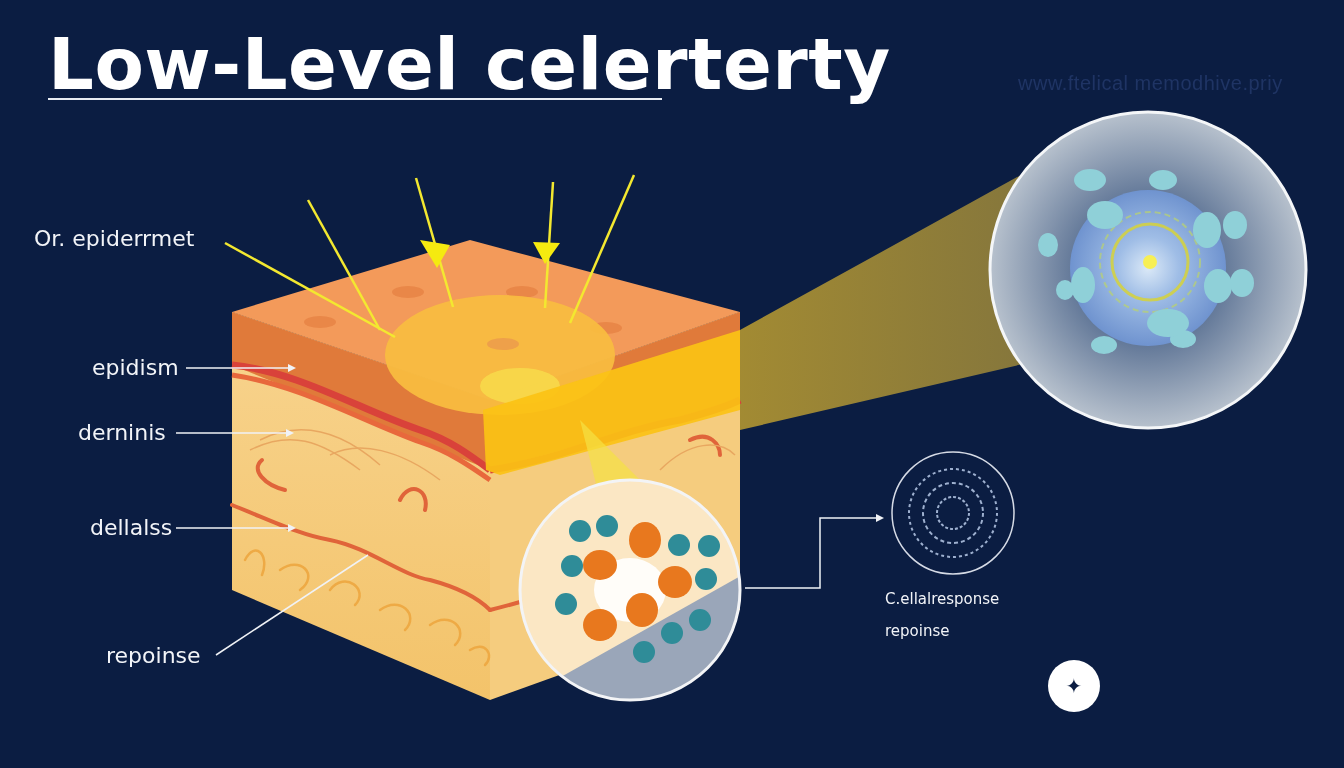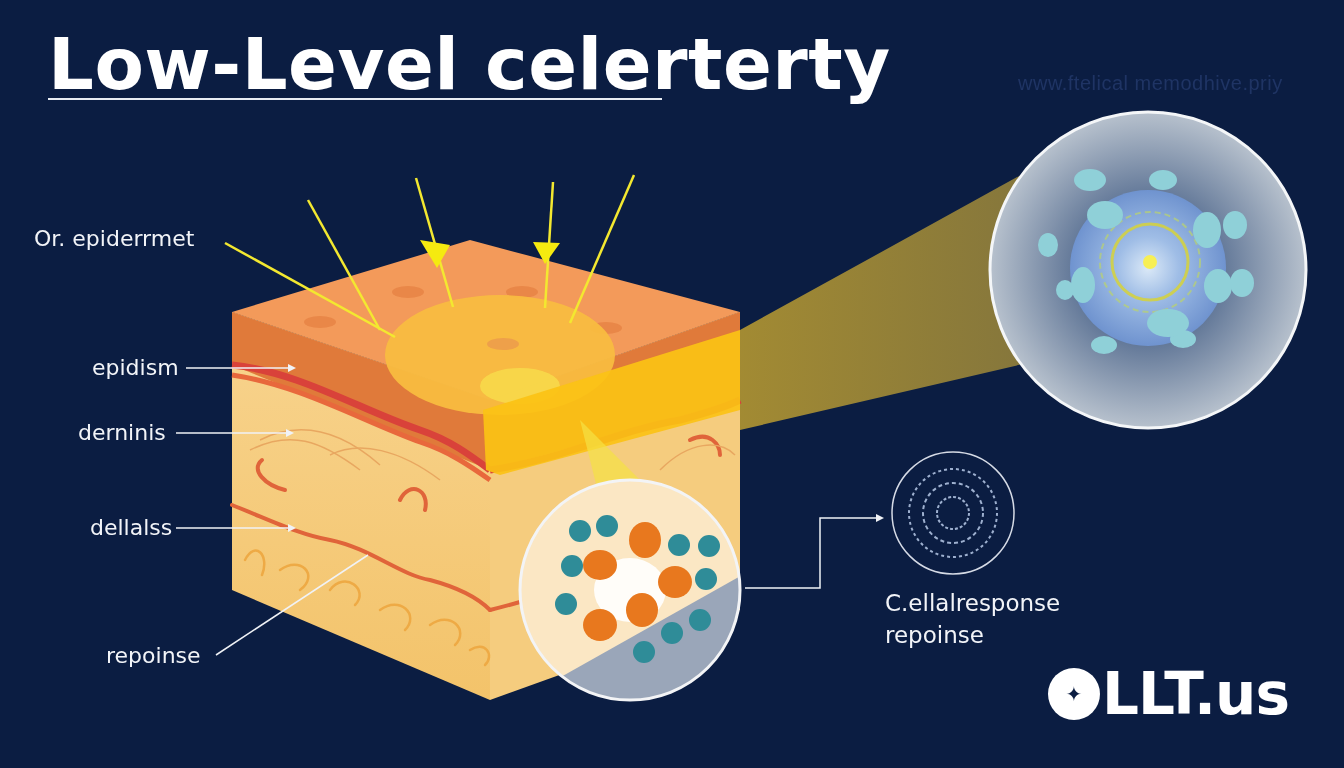--- a/index.html
+++ b/index.html
@@ -19,21 +19,21 @@
     background:#e8ecf3;
   }
   .watermark {
     position:absolute; left:1018px; top:72px;
     color:#1f3464; font-size:20px; letter-spacing:0.5px;
   }
   .label {
     position:absolute; color:#f2f4f8; font-size:22px;
     font-family:"DejaVu Sans", sans-serif;
   }
-  .label.sm { font-size:23px; }
+  .label.sm { font-size:15px; }
   svg.art { position:absolute; left:0; top:0; }
   .logo {
     position:absolute; left:1048px; top:660px; display:flex; align-items:center;
   }
   .logo-badge {
     width:52px; height:52px; border-radius:50%; background:#fff;
     display:flex; align-items:center; justify-content:center;
     color:#0b1d42; font-size:20px; font-weight:bold;
   }
   .logo-text {
@@ -207,14 +207,13 @@
 <div class="label" style="left:34px;top:226px;">Or. epiderrmet</div>
 <div class="label" style="left:84px;top:355px;margin-left:8px;">epidism</div>
 <div class="label" style="left:78px;top:420px;">derninis</div>
 <div class="label" style="left:90px;top:515px;">dellalss</div>
 <div class="label" style="left:106px;top:643px;">repoinse</div>
 <div class="label sm" style="left:885px;top:590px;">C.ellalresponse</div>
 <div class="label sm" style="left:885px;top:622px;">repoinse</div>
 
 <div class="logo">
   <div class="logo-badge">✦</div>
-  <div class="logo-text">LLT.us</div>
 </div>
 
 </body></html>

